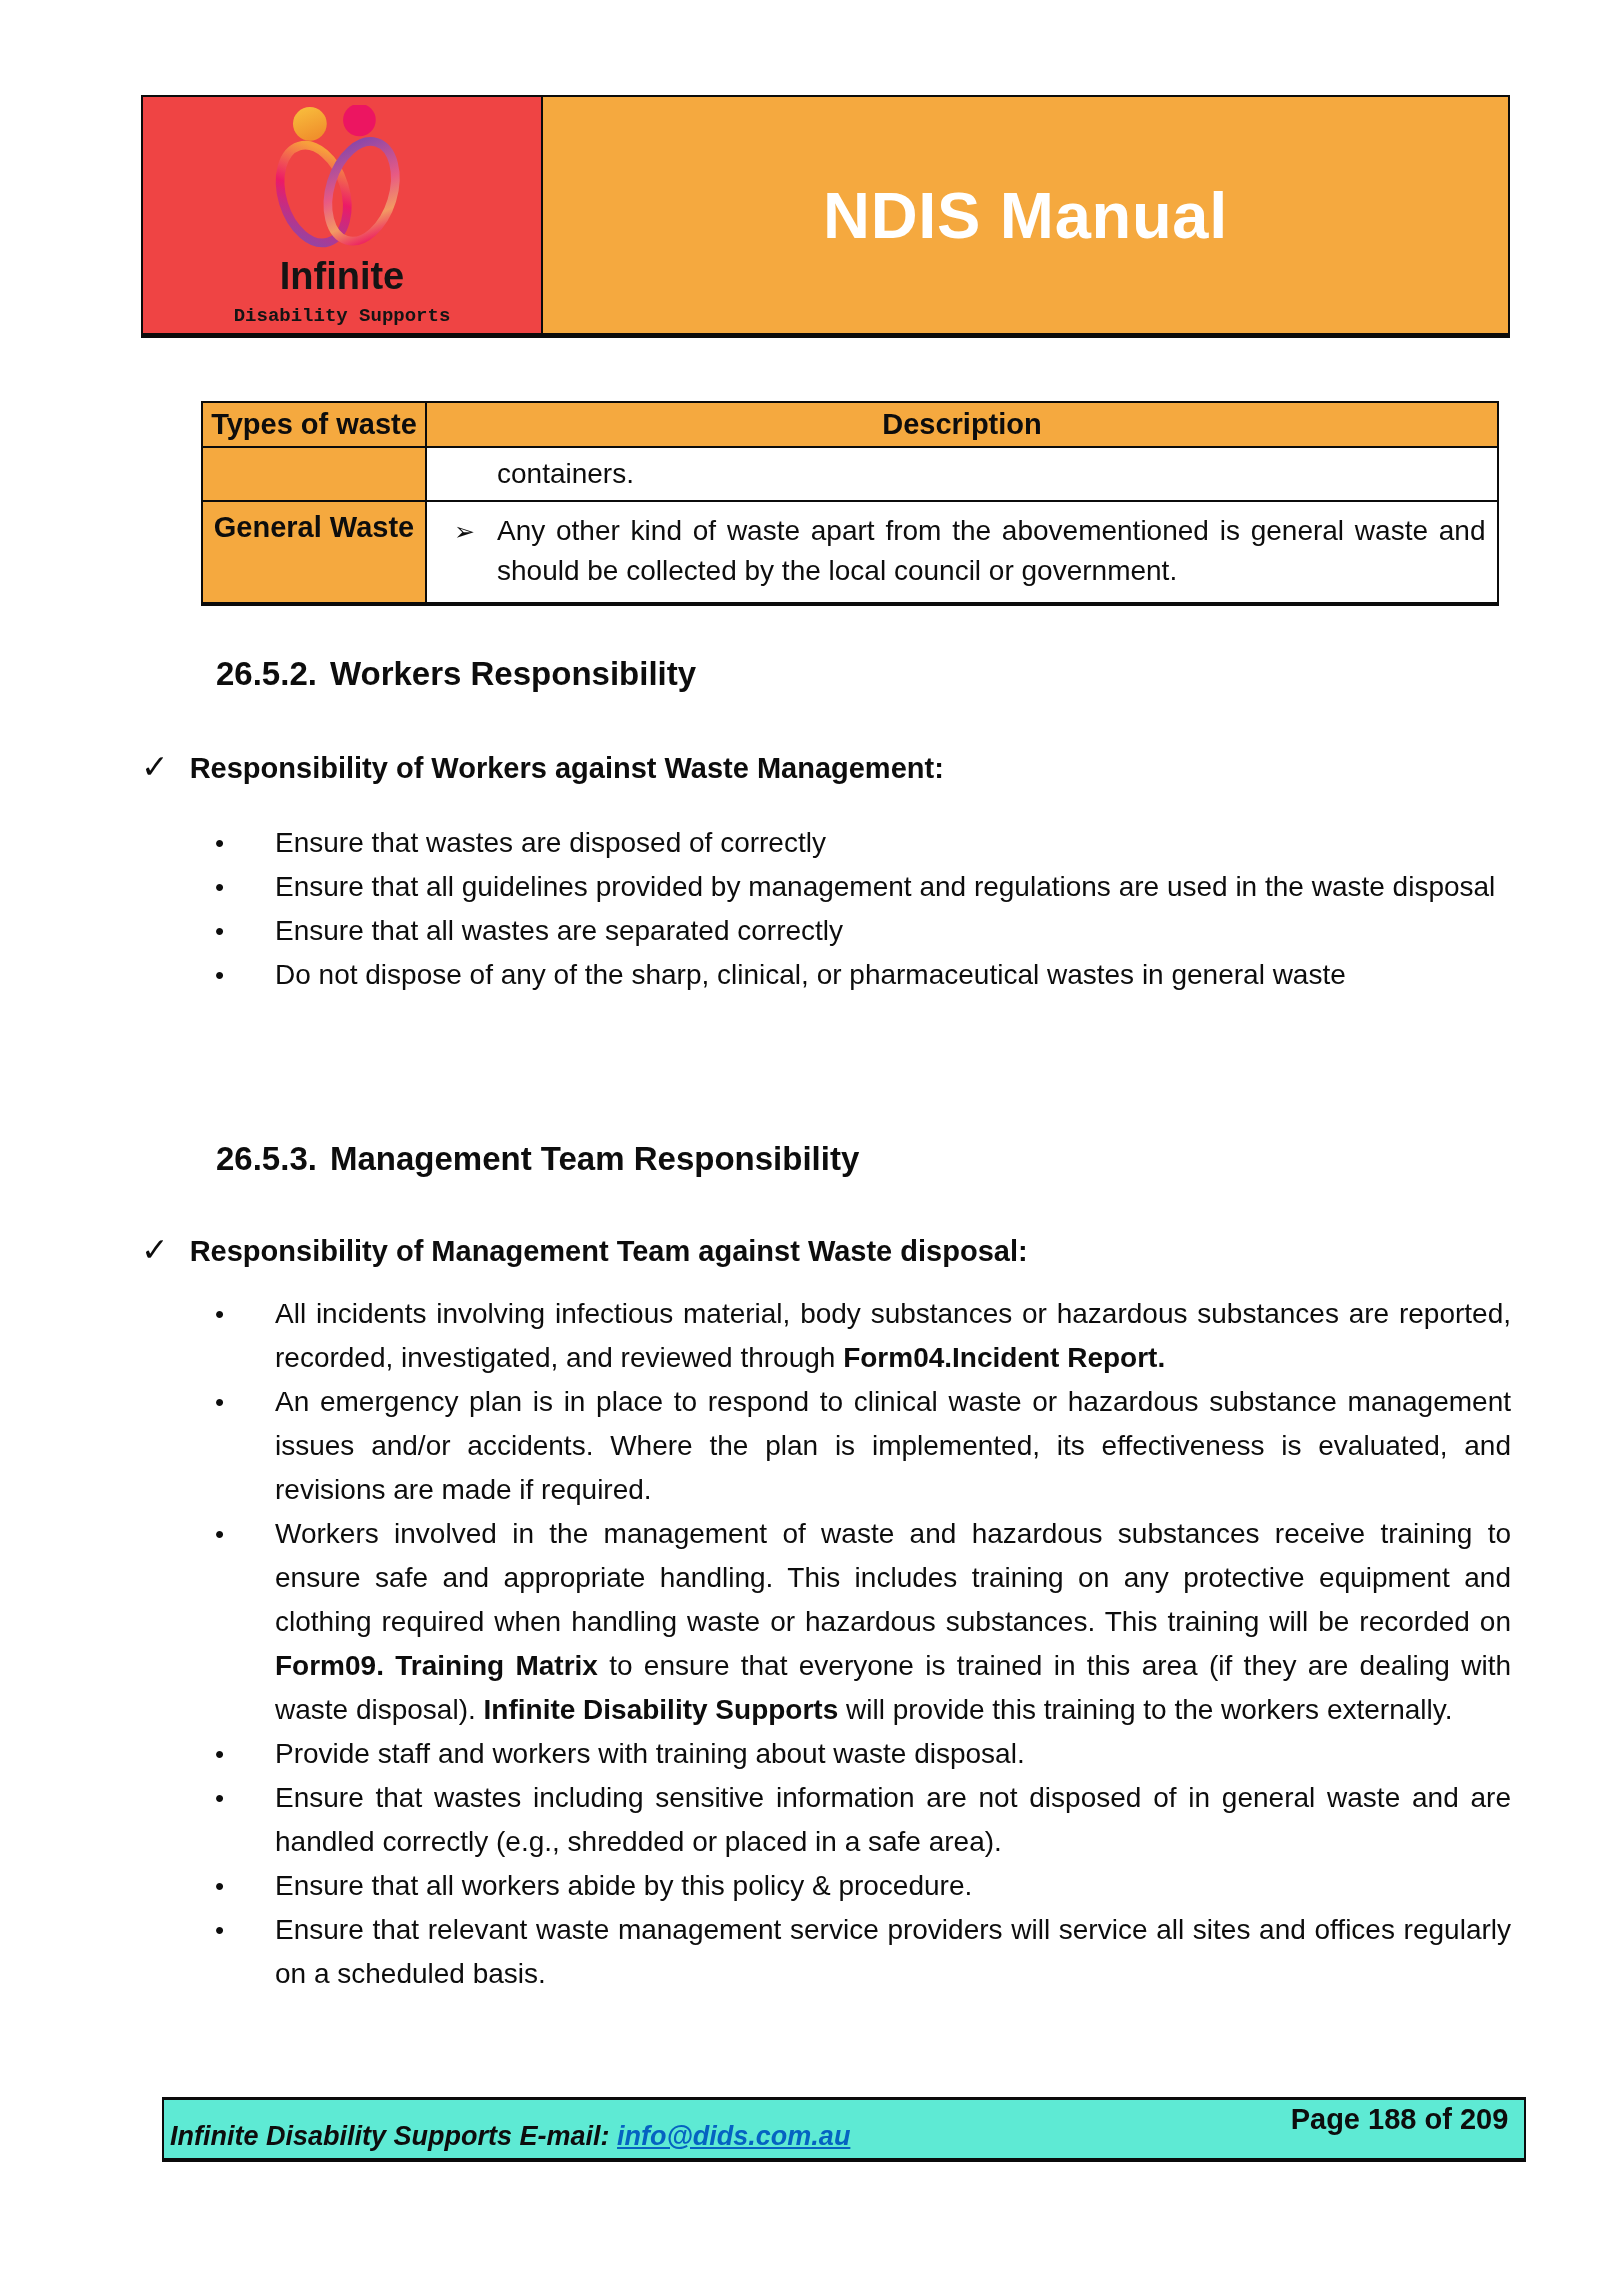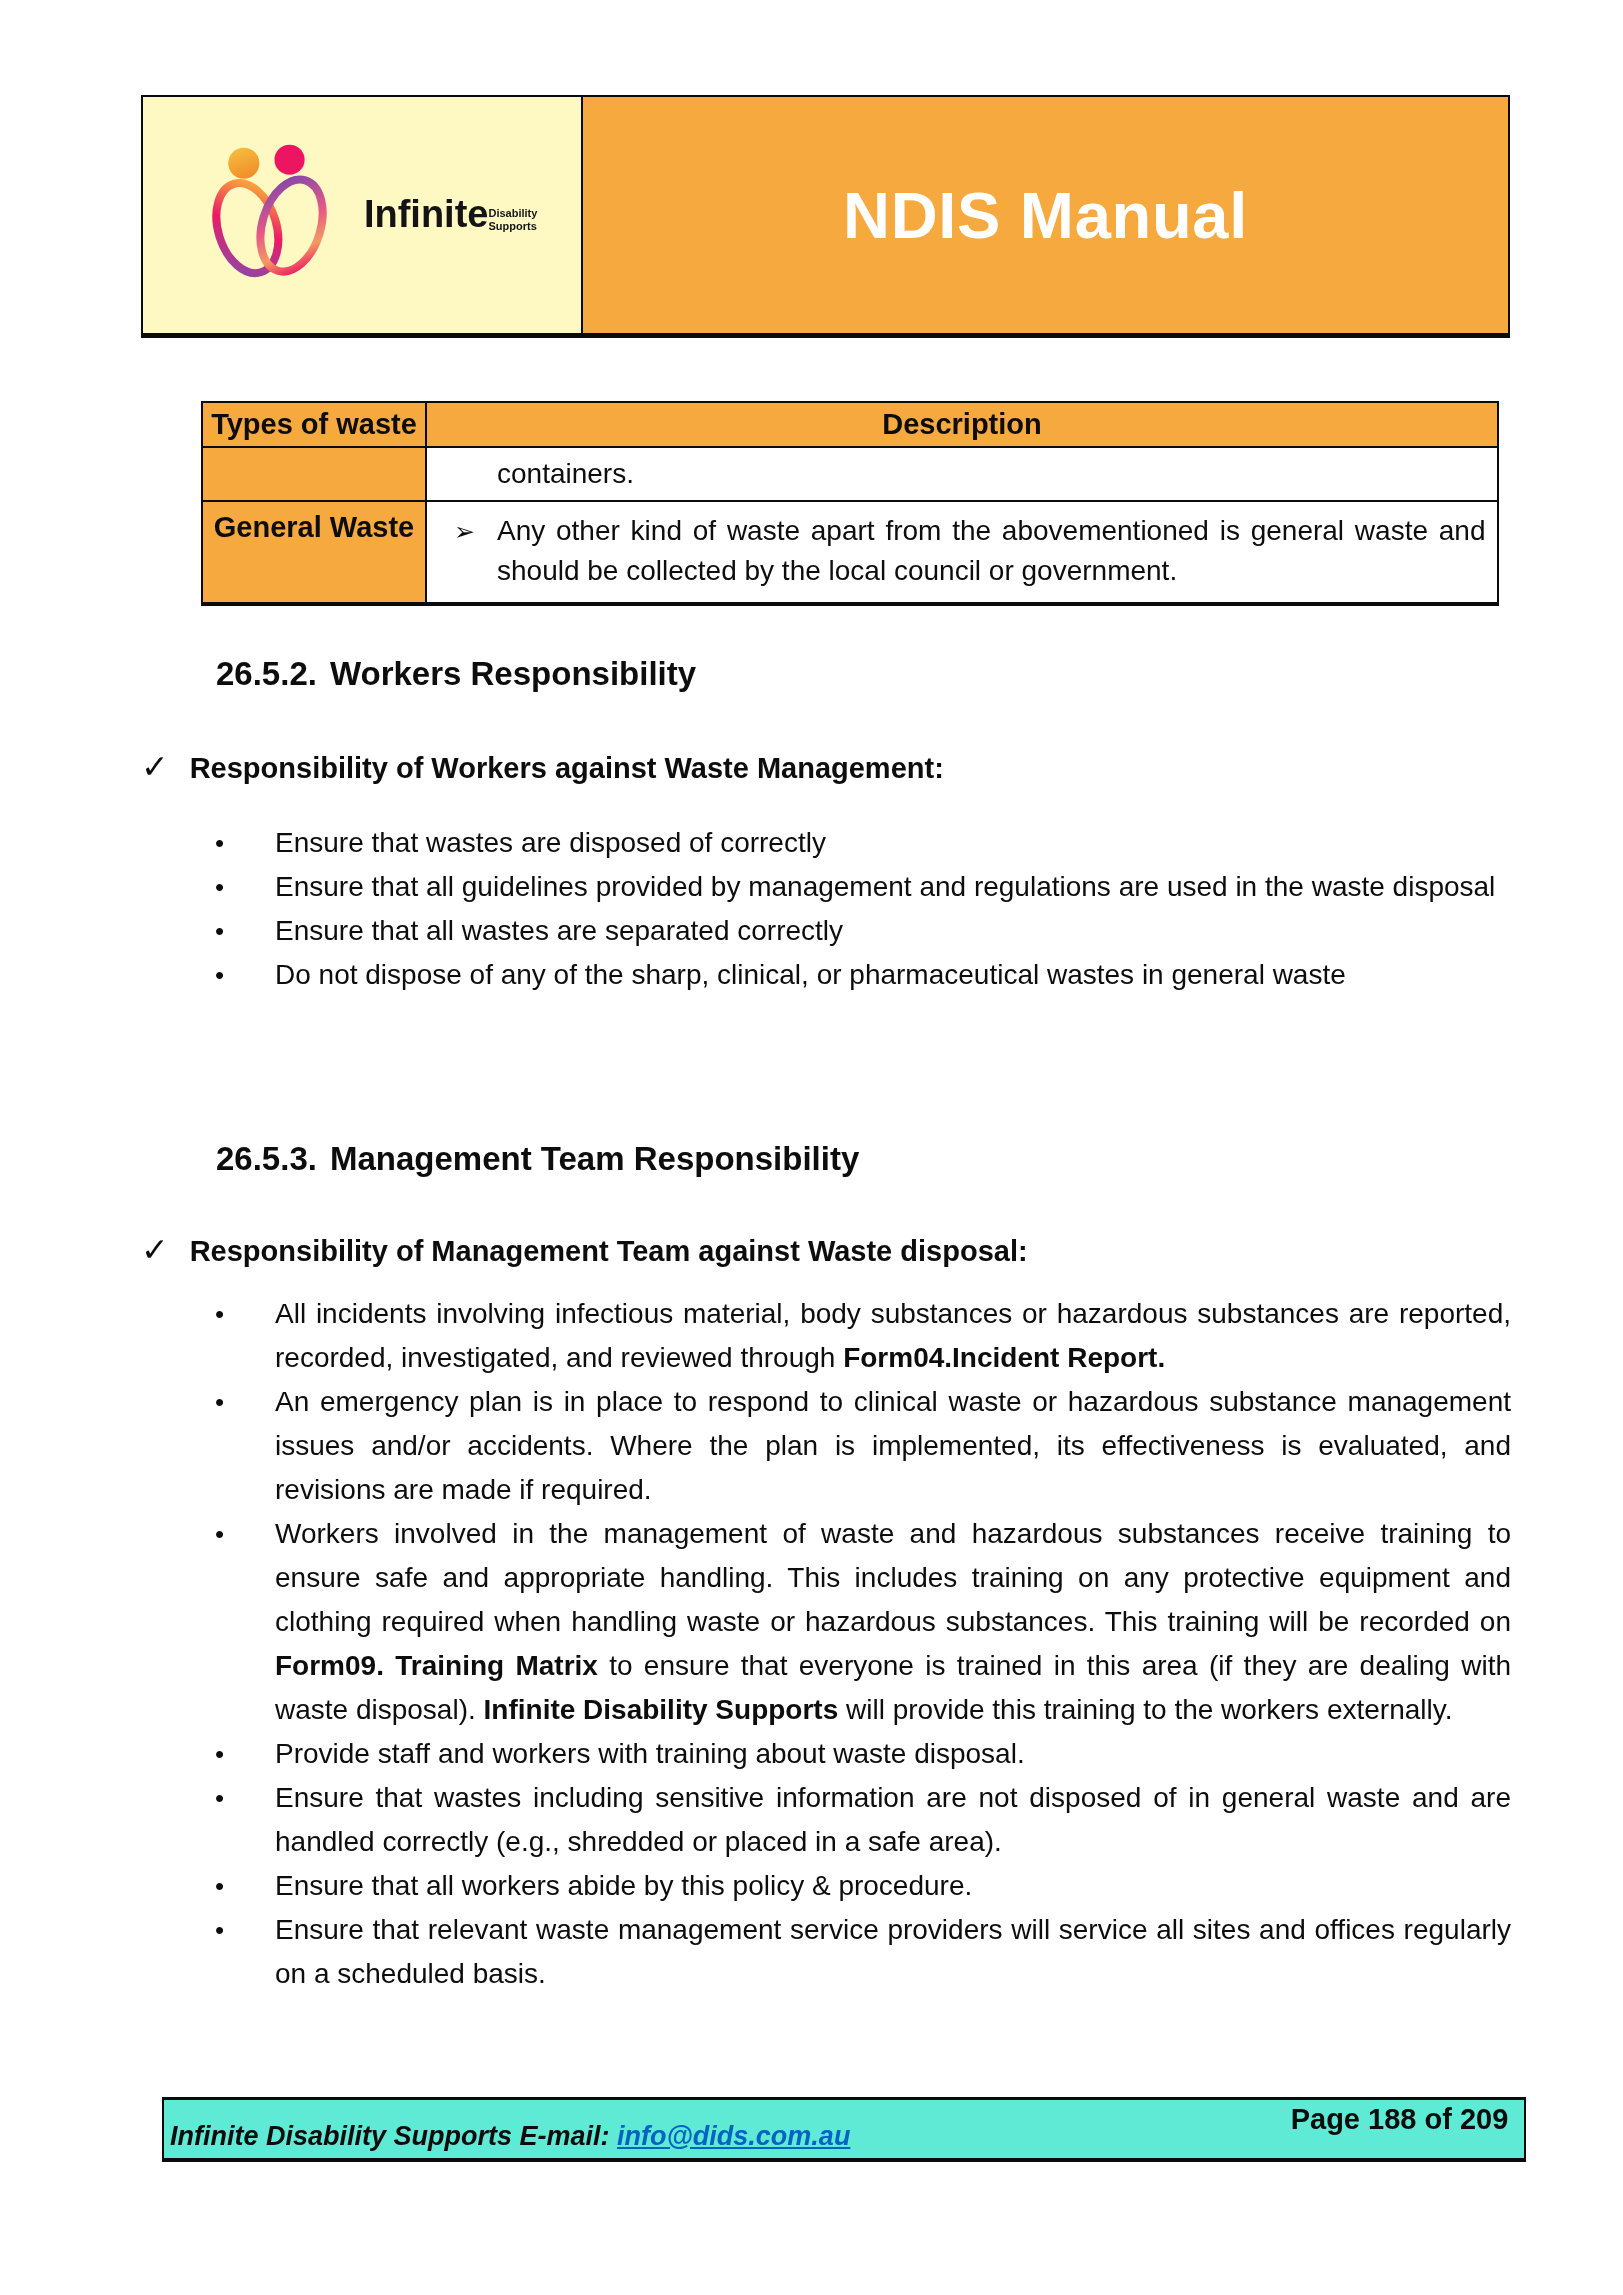--- a/index.html
+++ b/index.html
@@ -8,26 +8,26 @@
     font-family:"Liberation Sans","DejaVu Sans",sans-serif;color:#0d0d0d;
     overflow:hidden;margin:0 auto;
   }
   
   .header-box{
     position:absolute;left:141px;top:95px;width:1369px;height:243px;
     border:2.6px solid #0b0b0b;border-bottom-width:5.9px;box-sizing:border-box;
     display:flex;background:#fff;
   }
   .logo-cell{
-    width:398px;flex:0 0 398px;background:#fef9c3;border-right:2px solid #0b0b0b;
-    display:flex;align-items:center;justify-content:center;padding-left:40px;
+    width:398px;flex:0 0 398px;background:#ef4444;border-right:2px solid #0b0b0b;
+    display:flex;flex-direction:column;align-items:center;justify-content:center;
   }
   .logo-cell svg{display:block;margin-top:2.6px;}
   .logo-name{font-size:38px;font-weight:bold;color:#141414;line-height:1.05;margin-top:0px;}
-  .logo-tagline{font-size:11px;font-weight:600;color:#141414;line-height:1.1;margin-top:9px;}
+  .logo-tagline{font-size:19px;font-weight:600;color:#141414;line-height:1.1;margin-top:9px;font-family:Liberation Mono, monospace;}
   .banner-cell{flex:1;background:#F5A93F;display:flex;align-items:center;justify-content:center;}
   .banner-title{color:#ffffff;font-size:65px;font-weight:bold;letter-spacing:0.7px;}
 
   
   .waste-table{
     position:absolute;left:201px;top:401px;width:1298px;
     border-collapse:collapse;table-layout:fixed;
     border:2.6px solid #0b0b0b;border-bottom-width:4.6px;
   }
   .waste-table td{border:2px solid #0b0b0b;box-sizing:border-box;}

